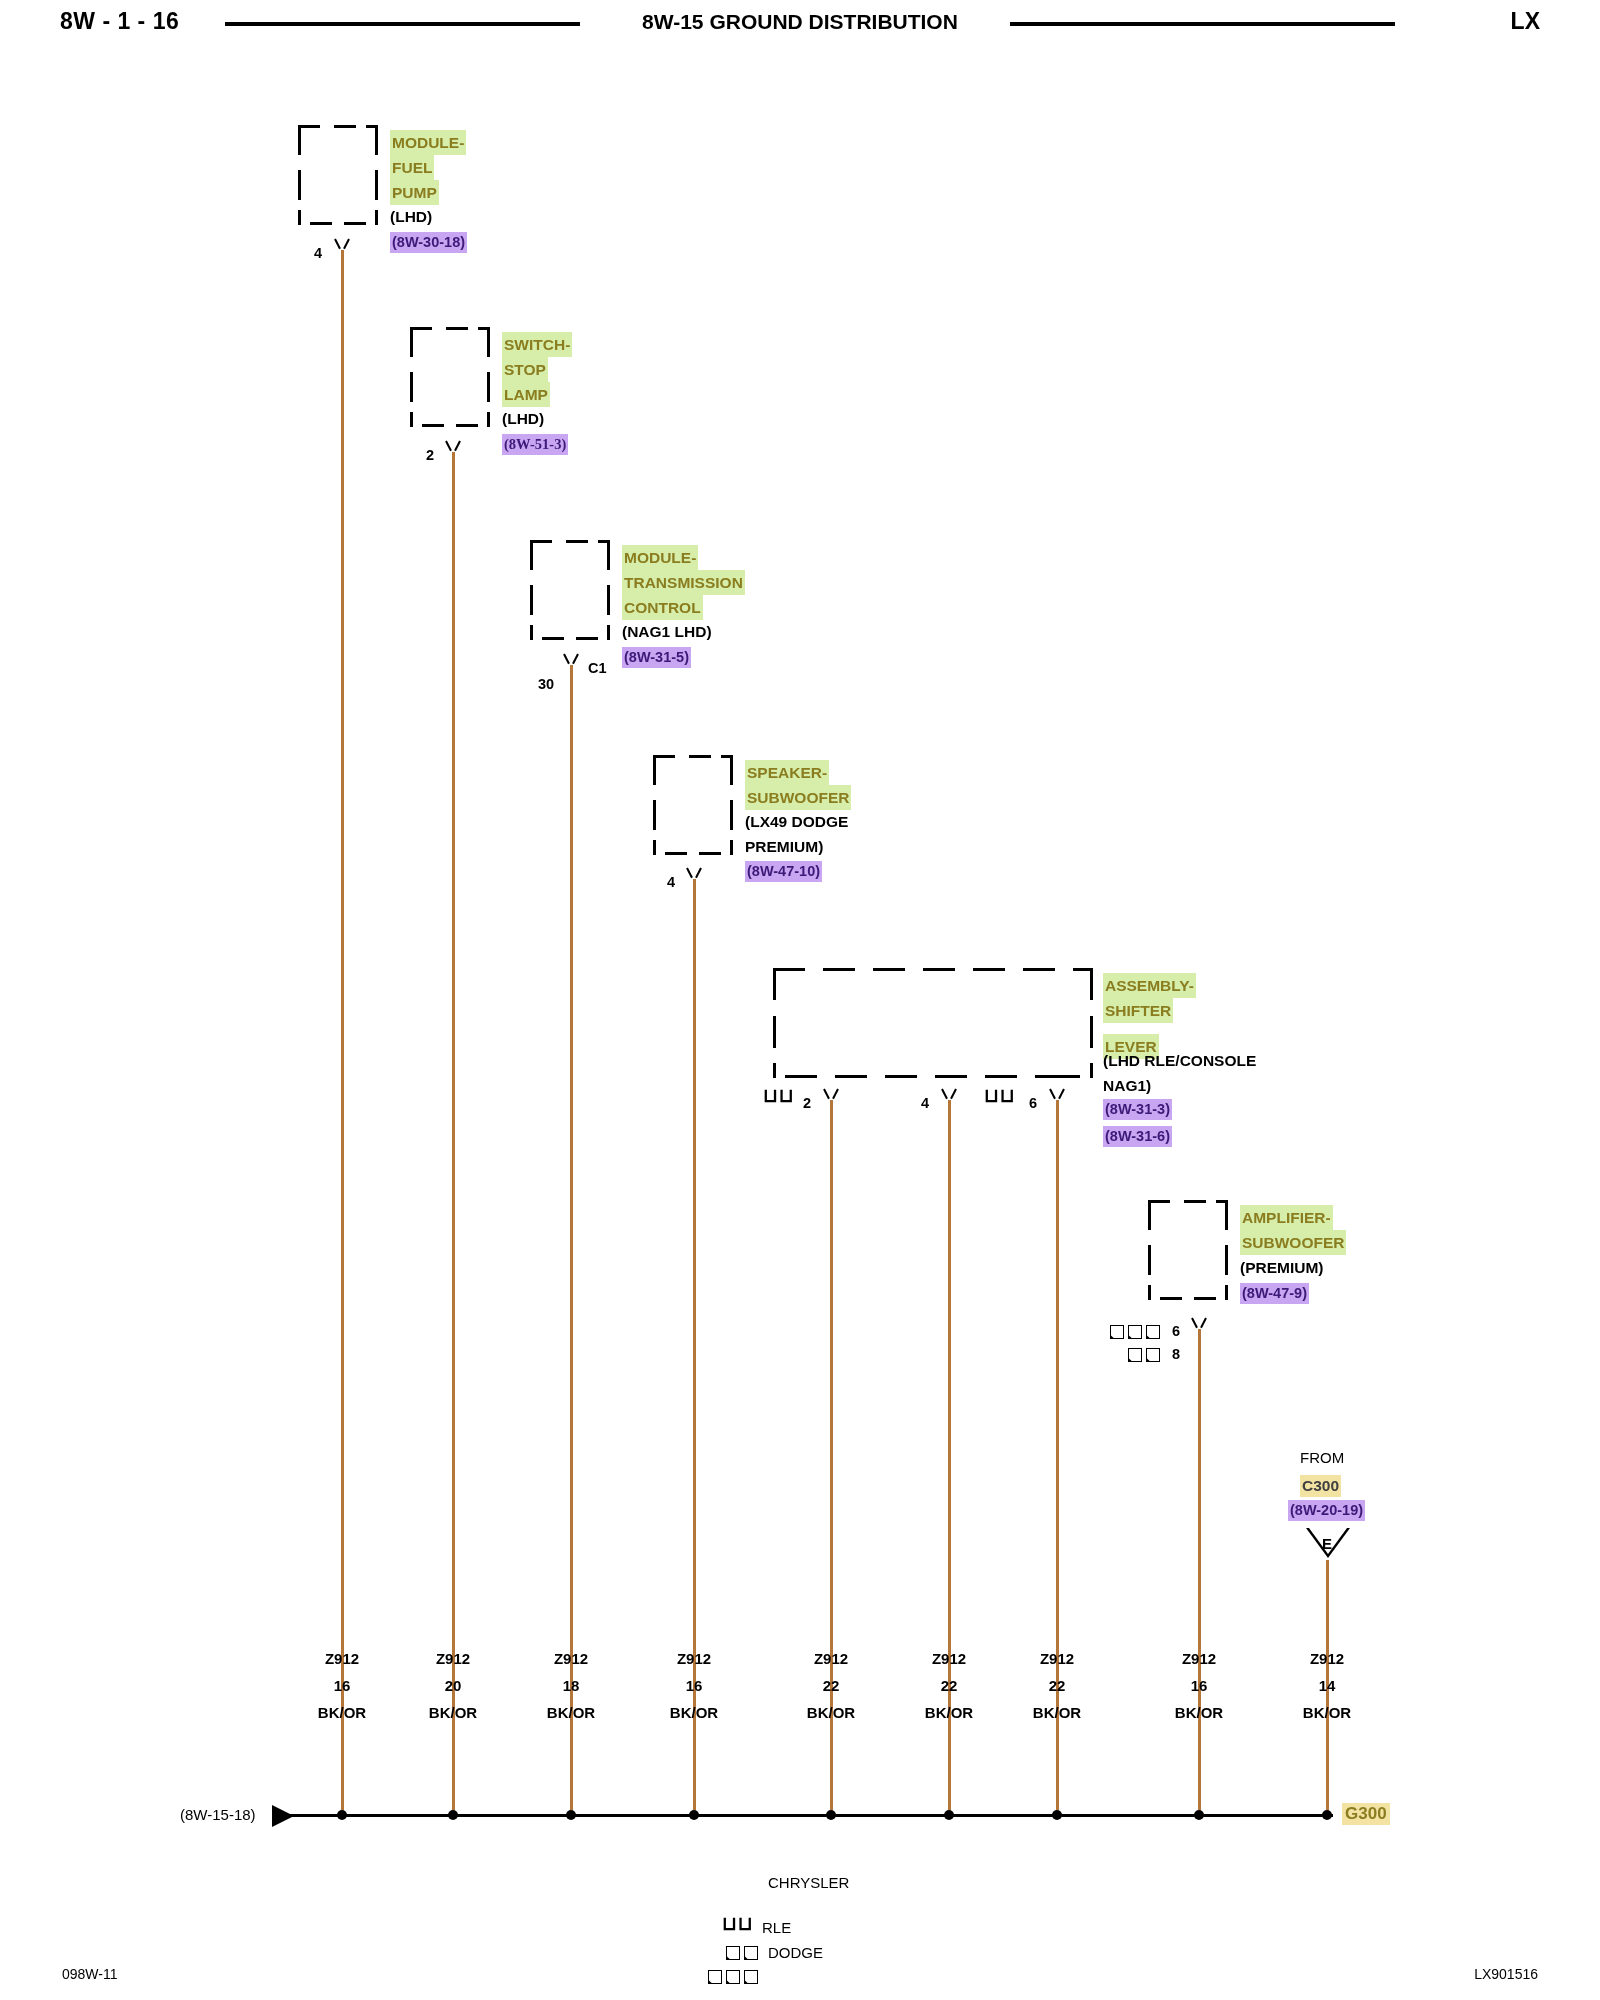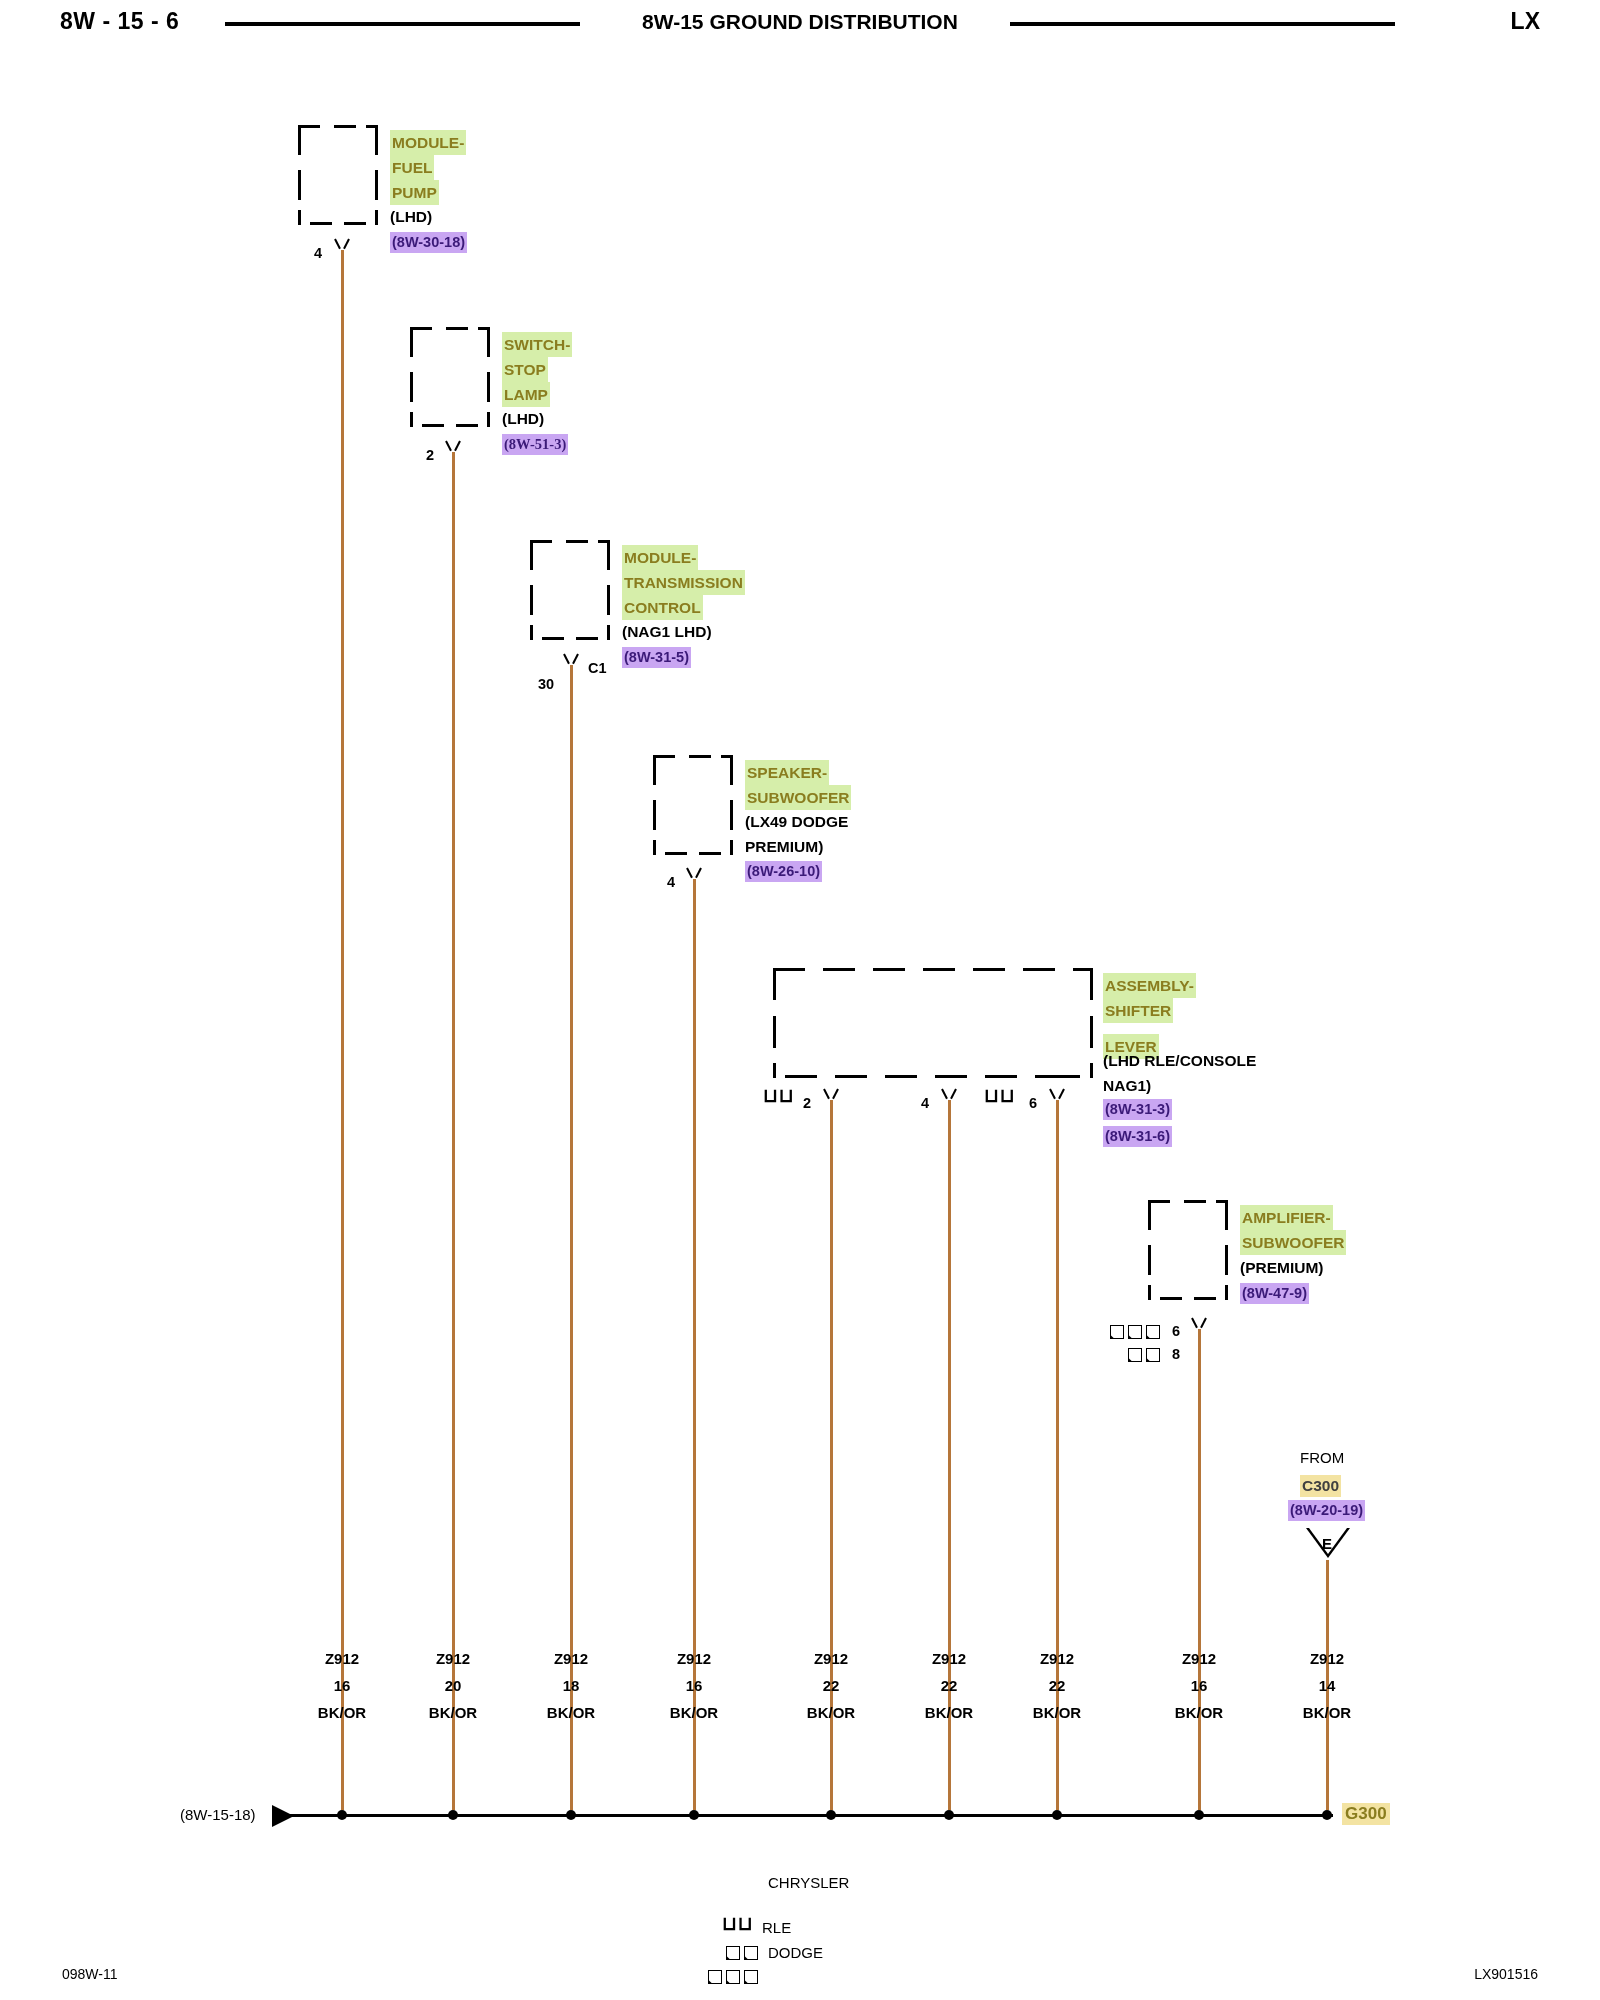--- a/index.html
+++ b/index.html
@@ -67,21 +67,21 @@
   #tri-e{position:absolute;font-size:15px;font-weight:bold;}
   
   .g-rle{position:absolute;font-size:19px;font-weight:bold;letter-spacing:1px;}
   .sq{position:absolute;width:12px;height:12px;border:1.6px solid #000;background:#fff;overflow:hidden;}
   .sq:after{content:"";position:absolute;left:-4px;top:-4px;width:3px;height:26px;background:#000;transform:rotate(-45deg);transform-origin:center;}
   .legend-txt{position:absolute;font-size:15px;}
 </style>
 </head>
 <body>
 
-<div class="abs" id="hdr-left">8W - 15 - 6</div>
+<div class="abs" id="hdr-left">8W - 1 - 16</div>
 <div class="hdr-rule" id="rule-l"></div>
 <div class="abs" id="hdr-title">8W-15 GROUND DISTRIBUTION</div>
 <div class="hdr-rule" id="rule-r"></div>
 <div class="abs" id="hdr-right">LX</div>
 
 <div class="dbox" style="left:298px;top:125px;width:80px;height:100px;">
   <div class="seg" style="left:0;top:0;width:3px;height:30px;"></div>
   <div class="seg" style="left:0;top:45px;width:3px;height:30px;"></div>
   <div class="seg" style="left:0;top:85px;width:3px;height:15px;"></div>
   <div class="seg" style="left:77px;top:0;width:3px;height:30px;"></div>
@@ -157,21 +157,21 @@
   <div class="seg" style="left:0;top:0;width:22px;height:3px;"></div>
   <div class="seg" style="left:36px;top:0;width:22px;height:3px;"></div>
   <div class="seg" style="left:68px;top:0;width:12px;height:3px;"></div>
   <div class="seg" style="left:12px;top:97px;width:22px;height:3px;"></div>
   <div class="seg" style="left:46px;top:97px;width:22px;height:3px;"></div>
 </div>
 <div class="abs lbl-green" style="left:745px;top:760px;">SPEAKER-</div>
 <div class="abs lbl-green" style="left:745px;top:785px;">SUBWOOFER</div>
 <div class="abs lbl-cond" style="left:745px;top:809px;">(LX49 DODGE</div>
 <div class="abs lbl-cond" style="left:745px;top:834px;">PREMIUM)</div>
-<div class="abs" style="left:745px;top:861px;"><span class="lbl-ref">(8W-26-10)</span></div>
+<div class="abs" style="left:745px;top:861px;"><span class="lbl-ref">(8W-47-10)</span></div>
 <div class="ysym" style="left:685px;top:868px;"></div>
 <div class="pinnum" style="left:667px;top:874px;">4</div>
 <div class="wire" style="left:693px;top:879px;height:931px;"></div>
 
 <div class="dbox" style="left:773px;top:968px;width:320px;height:110px;">
   <div class="seg" style="left:0;top:0;width:3px;height:32px;"></div>
   <div class="seg" style="left:0;top:48px;width:3px;height:32px;"></div>
   <div class="seg" style="left:0;top:95px;width:3px;height:15px;"></div>
   <div class="seg" style="left:317px;top:0;width:3px;height:32px;"></div>
   <div class="seg" style="left:317px;top:48px;width:3px;height:32px;"></div>

